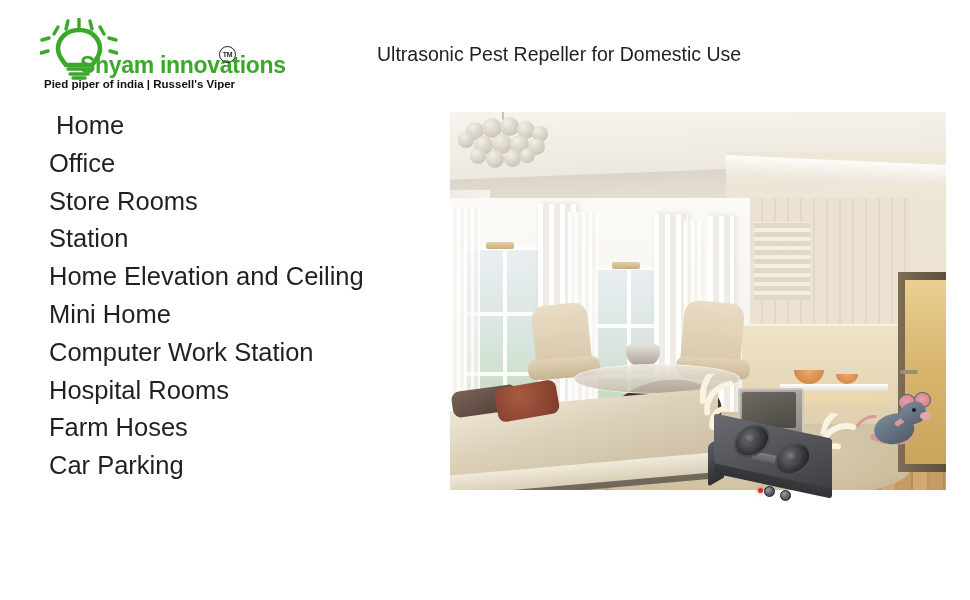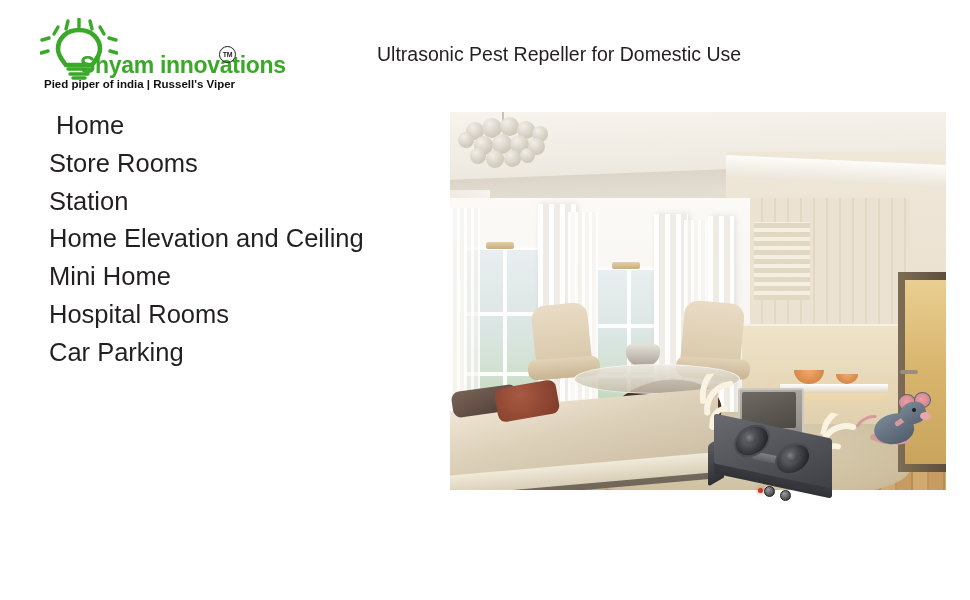--- a/index.html
+++ b/index.html
@@ -493,25 +493,28 @@
   </svg>
   <div id="logo-wordmark">Shyam innovations</div>
   <div id="logo-tm">TM</div>
   <div id="logo-tagline">Pied piper of india | Russell's Viper</div>
 </div>
 
 <div id="page-title">Ultrasonic Pest Repeller for Domestic Use</div>
 
 <ul id="usage-list">
   <li> Home</li>
+  <li>Office</li>
   <li>Store Rooms</li>
   <li>Station</li>
   <li>Home Elevation and Ceiling</li>
   <li>Mini Home</li>
+  <li>Computer Work Station</li>
   <li>Hospital Rooms</li>
+  <li>Farm Hoses</li>
   <li>Car Parking</li>
 </ul>
 
 <div id="room-photo">
 
   <div class="ph" id="ceiling"></div>
   <div class="ph" id="ceiling-shadow"></div>
 
   <div class="ph" id="right-wall"></div>
   <div class="ph" id="panel-wall"></div>

